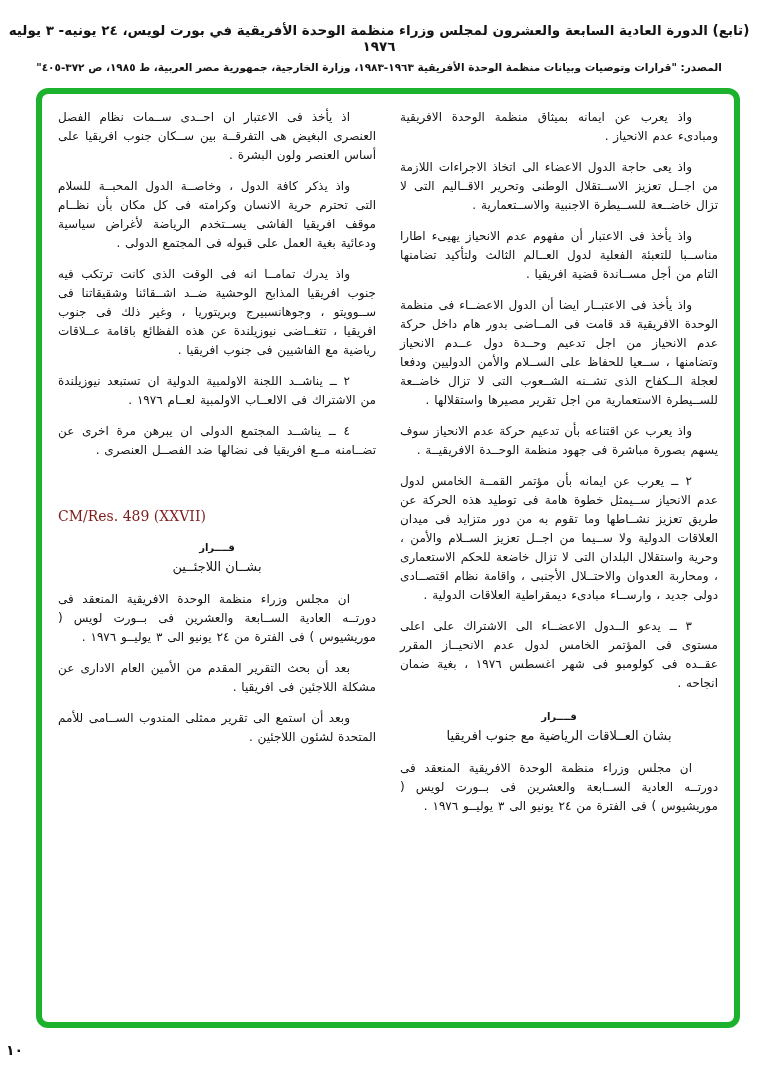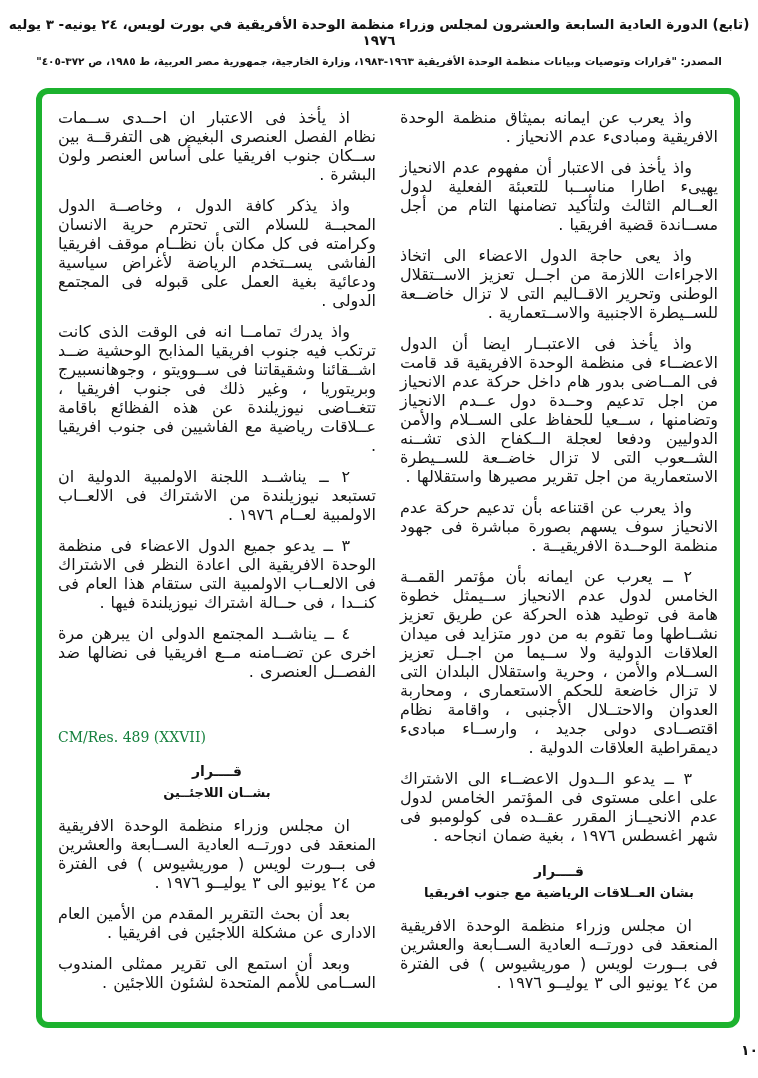--- a/index.html
+++ b/index.html
@@ -13,21 +13,21 @@
     width: 758px;
     height: 1078px;
     overflow: hidden;
     color: #141414;
   }
   .header {
     text-align: center;
     direction: rtl;
   }
   .header-line1 {
-    margin-top: 16px;
+    margin-top: 22px;
     font-size: 13.5px;
     font-weight: bold;
     letter-spacing: 0;
   }
   .header-line2 {
     margin-top: 7px;
     font-size: 10.5px;
     font-weight: bold;
   }
   .frame {
@@ -45,90 +45,89 @@
     direction: rtl;
     display: flex;
     gap: 24px;
     height: 100%;
   }
   .col {
     flex: 1 1 0;
     direction: rtl;
   }
   p.para {
-    font-size: 16px;
+    font-size: 12px;
     line-height: 19px;
     text-align: justify;
     text-align-last: auto;
     text-indent: 26px;
     margin-bottom: 12px;
     word-spacing: 1px;
   }
   .res-label {
     direction: ltr;
     text-align: left;
     font-family: "DejaVu Serif", serif;
     font-size: 14px;
     margin: 34px 0 6px 0;
-    color: #15803d;
+    color: #7f1d1d;
   }
   .res-title {
     text-align: center;
-    font-size: 14px;
+    font-size: 10px;
     font-weight: bold;
     margin: 18px 0 6px 0;
   }
   .res-subtitle {
     text-align: center;
     font-size: 13px;
-    font-weight: bold;
+    font-weight: normal;
     margin: 0 0 16px 0;
   }
   .left-col .res-label { margin-top: 48px; }
   .page-number {
     position: absolute;
-    left: 16px;
+    left: 6px;
     right: 0;
     top: 1042px;
-    text-align: right;
+    text-align: left;
     font-size: 14px;
     font-weight: bold;
     direction: rtl;
   }
 </style>
 </head>
 <body>
 
 <div class="header">
   <div class="header-line1">(تابع) الدورة العادية السابعة والعشرون لمجلس وزراء منظمة الوحدة الأفريقية في بورت لويس، ٢٤ يونيه- ٣ يوليه ١٩٧٦</div>
   <div class="header-line2">المصدر: "قرارات وتوصيات وبيانات منظمة الوحدة الأفريقية ١٩٦٣-١٩٨٣، وزارة الخارجية، جمهورية مصر العربية، ط ١٩٨٥، ص ٣٧٢-٤٠٥"</div>
 </div>
 
 <div class="frame" style="border-color: rgb(28, 178, 46);">
   <div class="columns">
 
     <div class="col right-col">
       <p class="para">واذ يعرب عن ايمانه بميثاق منظمة الوحدة الافريقية ومبادىء عدم الانحياز .</p>
+      <p class="para">واذ يعى حاجة الدول الاعضاء الى اتخاذ الاجراءات اللازمة من اجــل تعزيز الاســتقلال الوطنى وتحرير الاقــاليم التى لا تزال خاضــعة للســيطرة الاجنبية والاســتعمارية .</p>
       <p class="para">واذ يأخذ فى الاعتبار أن مفهوم عدم الانحياز يهيىء اطارا مناســبا للتعبئة الفعلية لدول العــالم الثالث ولتأكيد تضامنها التام من أجل مســاندة قضية افريقيا .</p>
-      <p class="para">واذ يعى حاجة الدول الاعضاء الى اتخاذ الاجراءات اللازمة من اجــل تعزيز الاســتقلال الوطنى وتحرير الاقــاليم التى لا تزال خاضــعة للســيطرة الاجنبية والاســتعمارية .</p>
       <p class="para">واذ يأخذ فى الاعتبــار ايضا أن الدول الاعضــاء فى منظمة الوحدة الافريقية قد قامت فى المــاضى بدور هام داخل حركة عدم الانحياز من اجل تدعيم وحــدة دول عــدم الانحياز وتضامنها ، ســعيا للحفاظ على الســلام والأمن الدوليين ودفعا لعجلة الــكفاح الذى تشــنه الشــعوب التى لا تزال خاضــعة للســيطرة الاستعمارية من اجل تقرير مصيرها واستقلالها .</p>
       <p class="para">واذ يعرب عن اقتناعه بأن تدعيم حركة عدم الانحياز سوف يسهم بصورة مباشرة فى جهود منظمة الوحــدة الافريقيــة .</p>
       <p class="para">٢ ــ يعرب عن ايمانه بأن مؤتمر القمــة الخامس لدول عدم الانحياز ســيمثل خطوة هامة فى توطيد هذه الحركة عن طريق تعزيز نشــاطها وما تقوم به من دور متزايد فى ميدان العلاقات الدولية ولا ســيما من اجــل تعزيز الســلام والأمن ، وحرية واستقلال البلدان التى لا تزال خاضعة للحكم الاستعمارى ، ومحاربة العدوان والاحتــلال الأجنبى ، واقامة نظام اقتصــادى دولى جديد ، وارســاء مبادىء ديمقراطية العلاقات الدولية .</p>
       <p class="para">٣ ــ يدعو الــدول الاعضــاء الى الاشتراك على اعلى مستوى فى المؤتمر الخامس لدول عدم الانحيــاز المقرر عقــده فى كولومبو فى شهر اغسطس ١٩٧٦ ، بغية ضمان انجاحه .</p>
       <div class="res-title">قــــرار</div>
       <div class="res-subtitle">بشان العــلاقات الرياضية مع جنوب افريقيا</div>
       <p class="para">ان مجلس وزراء منظمة الوحدة الافريقية المنعقد فى دورتــه العادية الســابعة والعشرين فى بــورت لويس ( موريشيوس ) فى الفترة من ٢٤ يونيو الى ٣ يوليــو ١٩٧٦ .</p>
     </div>
 
     <div class="col left-col">
       <p class="para">اذ يأخذ فى الاعتبار ان احــدى ســمات نظام الفصل العنصرى البغيض هى التفرقــة بين ســكان جنوب افريقيا على أساس العنصر ولون البشرة .</p>
       <p class="para">واذ يذكر كافة الدول ، وخاصــة الدول المحبــة للسلام التى تحترم حرية الانسان وكرامته فى كل مكان بأن نظــام موقف افريقيا الفاشى يســتخدم الرياضة لأغراض سياسية ودعائية بغية العمل على قبوله فى المجتمع الدولى .</p>
       <p class="para">واذ يدرك تمامــا انه فى الوقت الذى كانت ترتكب فيه جنوب افريقيا المذابح الوحشية ضــد اشــقائنا وشقيقاتنا فى ســوويتو ، وجوهانسبيرج وبريتوريا ، وغير ذلك فى جنوب افريقيا ، تتغــاضى نيوزيلندة عن هذه الفظائع باقامة عــلاقات رياضية مع الفاشيين فى جنوب افريقيا .</p>
       <p class="para">٢ ــ يناشــد اللجنة الاولمبية الدولية ان تستبعد نيوزيلندة من الاشتراك فى الالعــاب الاولمبية لعــام ١٩٧٦ .</p>
-      <p class="para">٣ ــ يدعو جميع الدول الاعضاء فى منظمة الوحدة الافريقية الى اعادة النظر فى الاشتراك فى الالعــاب الاولمبية التى ستقام هذا العام فى كنــدا ، فى حــالة اشتراك نيوزيلندة فيها .</p>
       <p class="para">٤ ــ يناشــد المجتمع الدولى ان يبرهن مرة اخرى عن تضــامنه مــع افريقيا فى نضالها ضد الفصــل العنصرى .</p>
       <div class="res-label">CM/Res. 489 (XXVII)</div>
       <div class="res-title">قــــرار</div>
       <div class="res-subtitle">بشــان اللاجئــين</div>
       <p class="para">ان مجلس وزراء منظمة الوحدة الافريقية المنعقد فى دورتــه العادية الســابعة والعشرين فى بــورت لويس ( موريشيوس ) فى الفترة من ٢٤ يونيو الى ٣ يوليــو ١٩٧٦ .</p>
       <p class="para">بعد أن بحث التقرير المقدم من الأمين العام الادارى عن مشكلة اللاجئين فى افريقيا .</p>
       <p class="para">وبعد أن استمع الى تقرير ممثلى المندوب الســامى للأمم المتحدة لشئون اللاجئين .</p>
     </div>
 
   </div>

